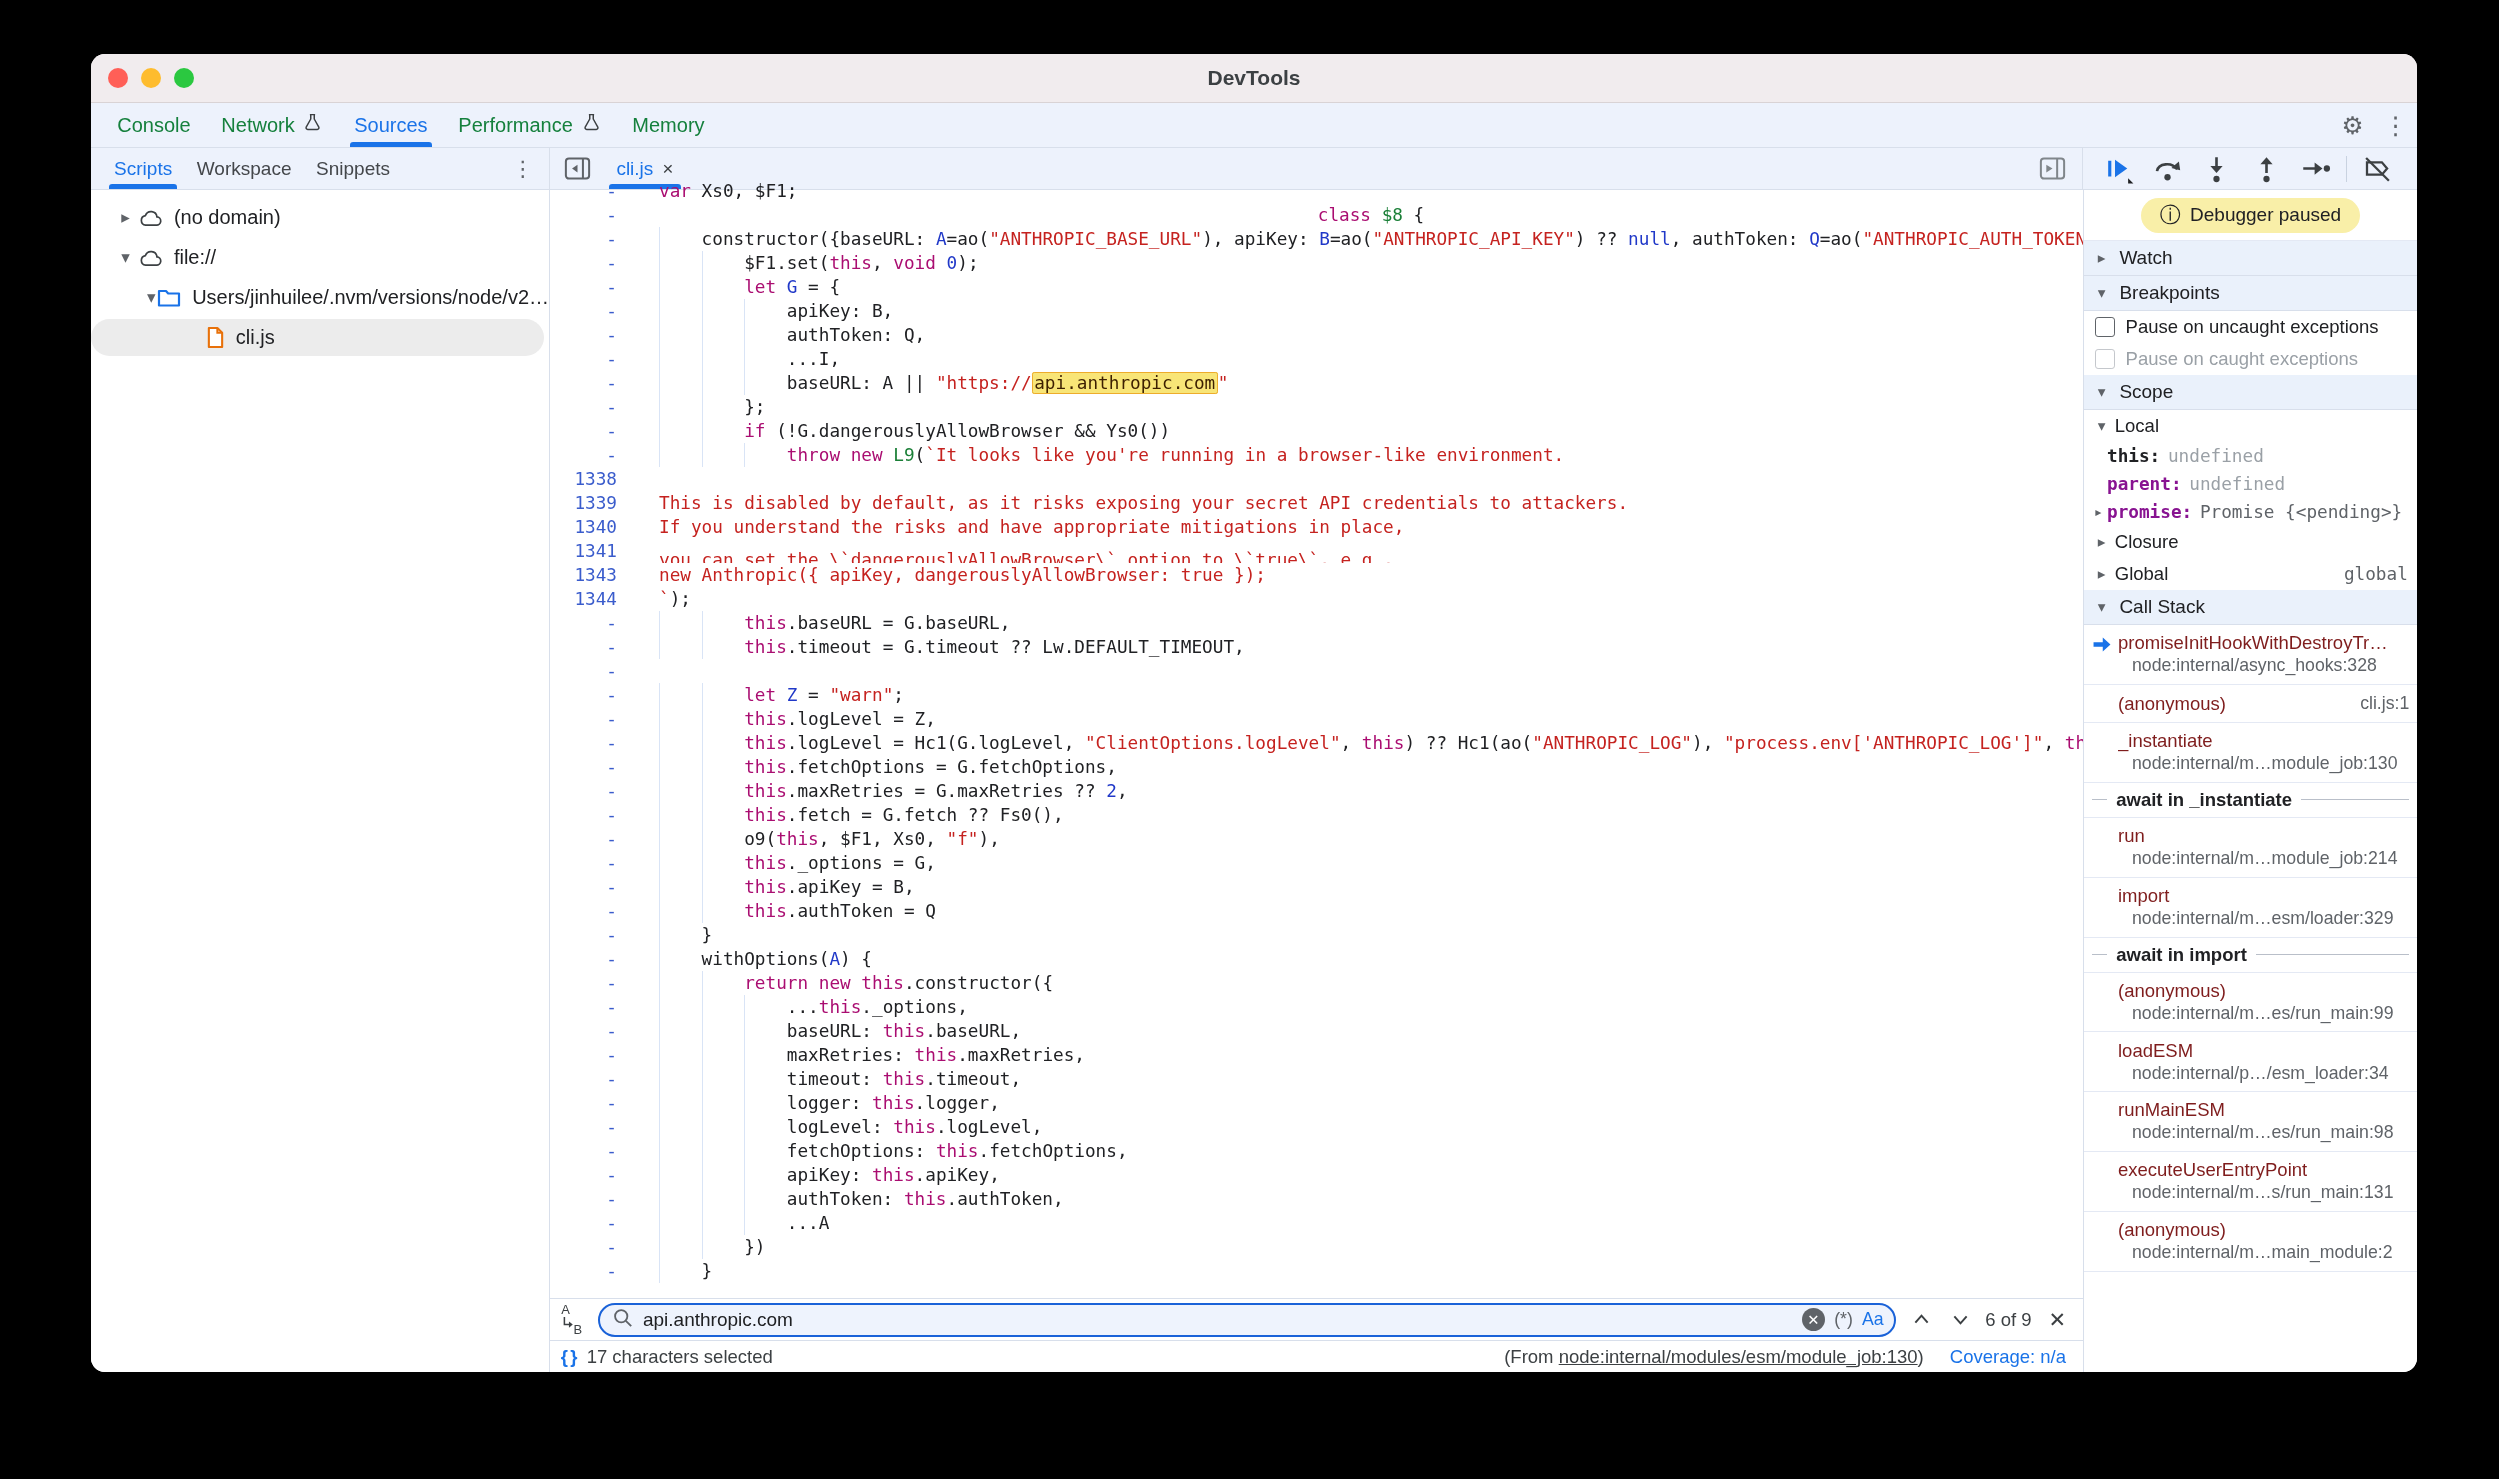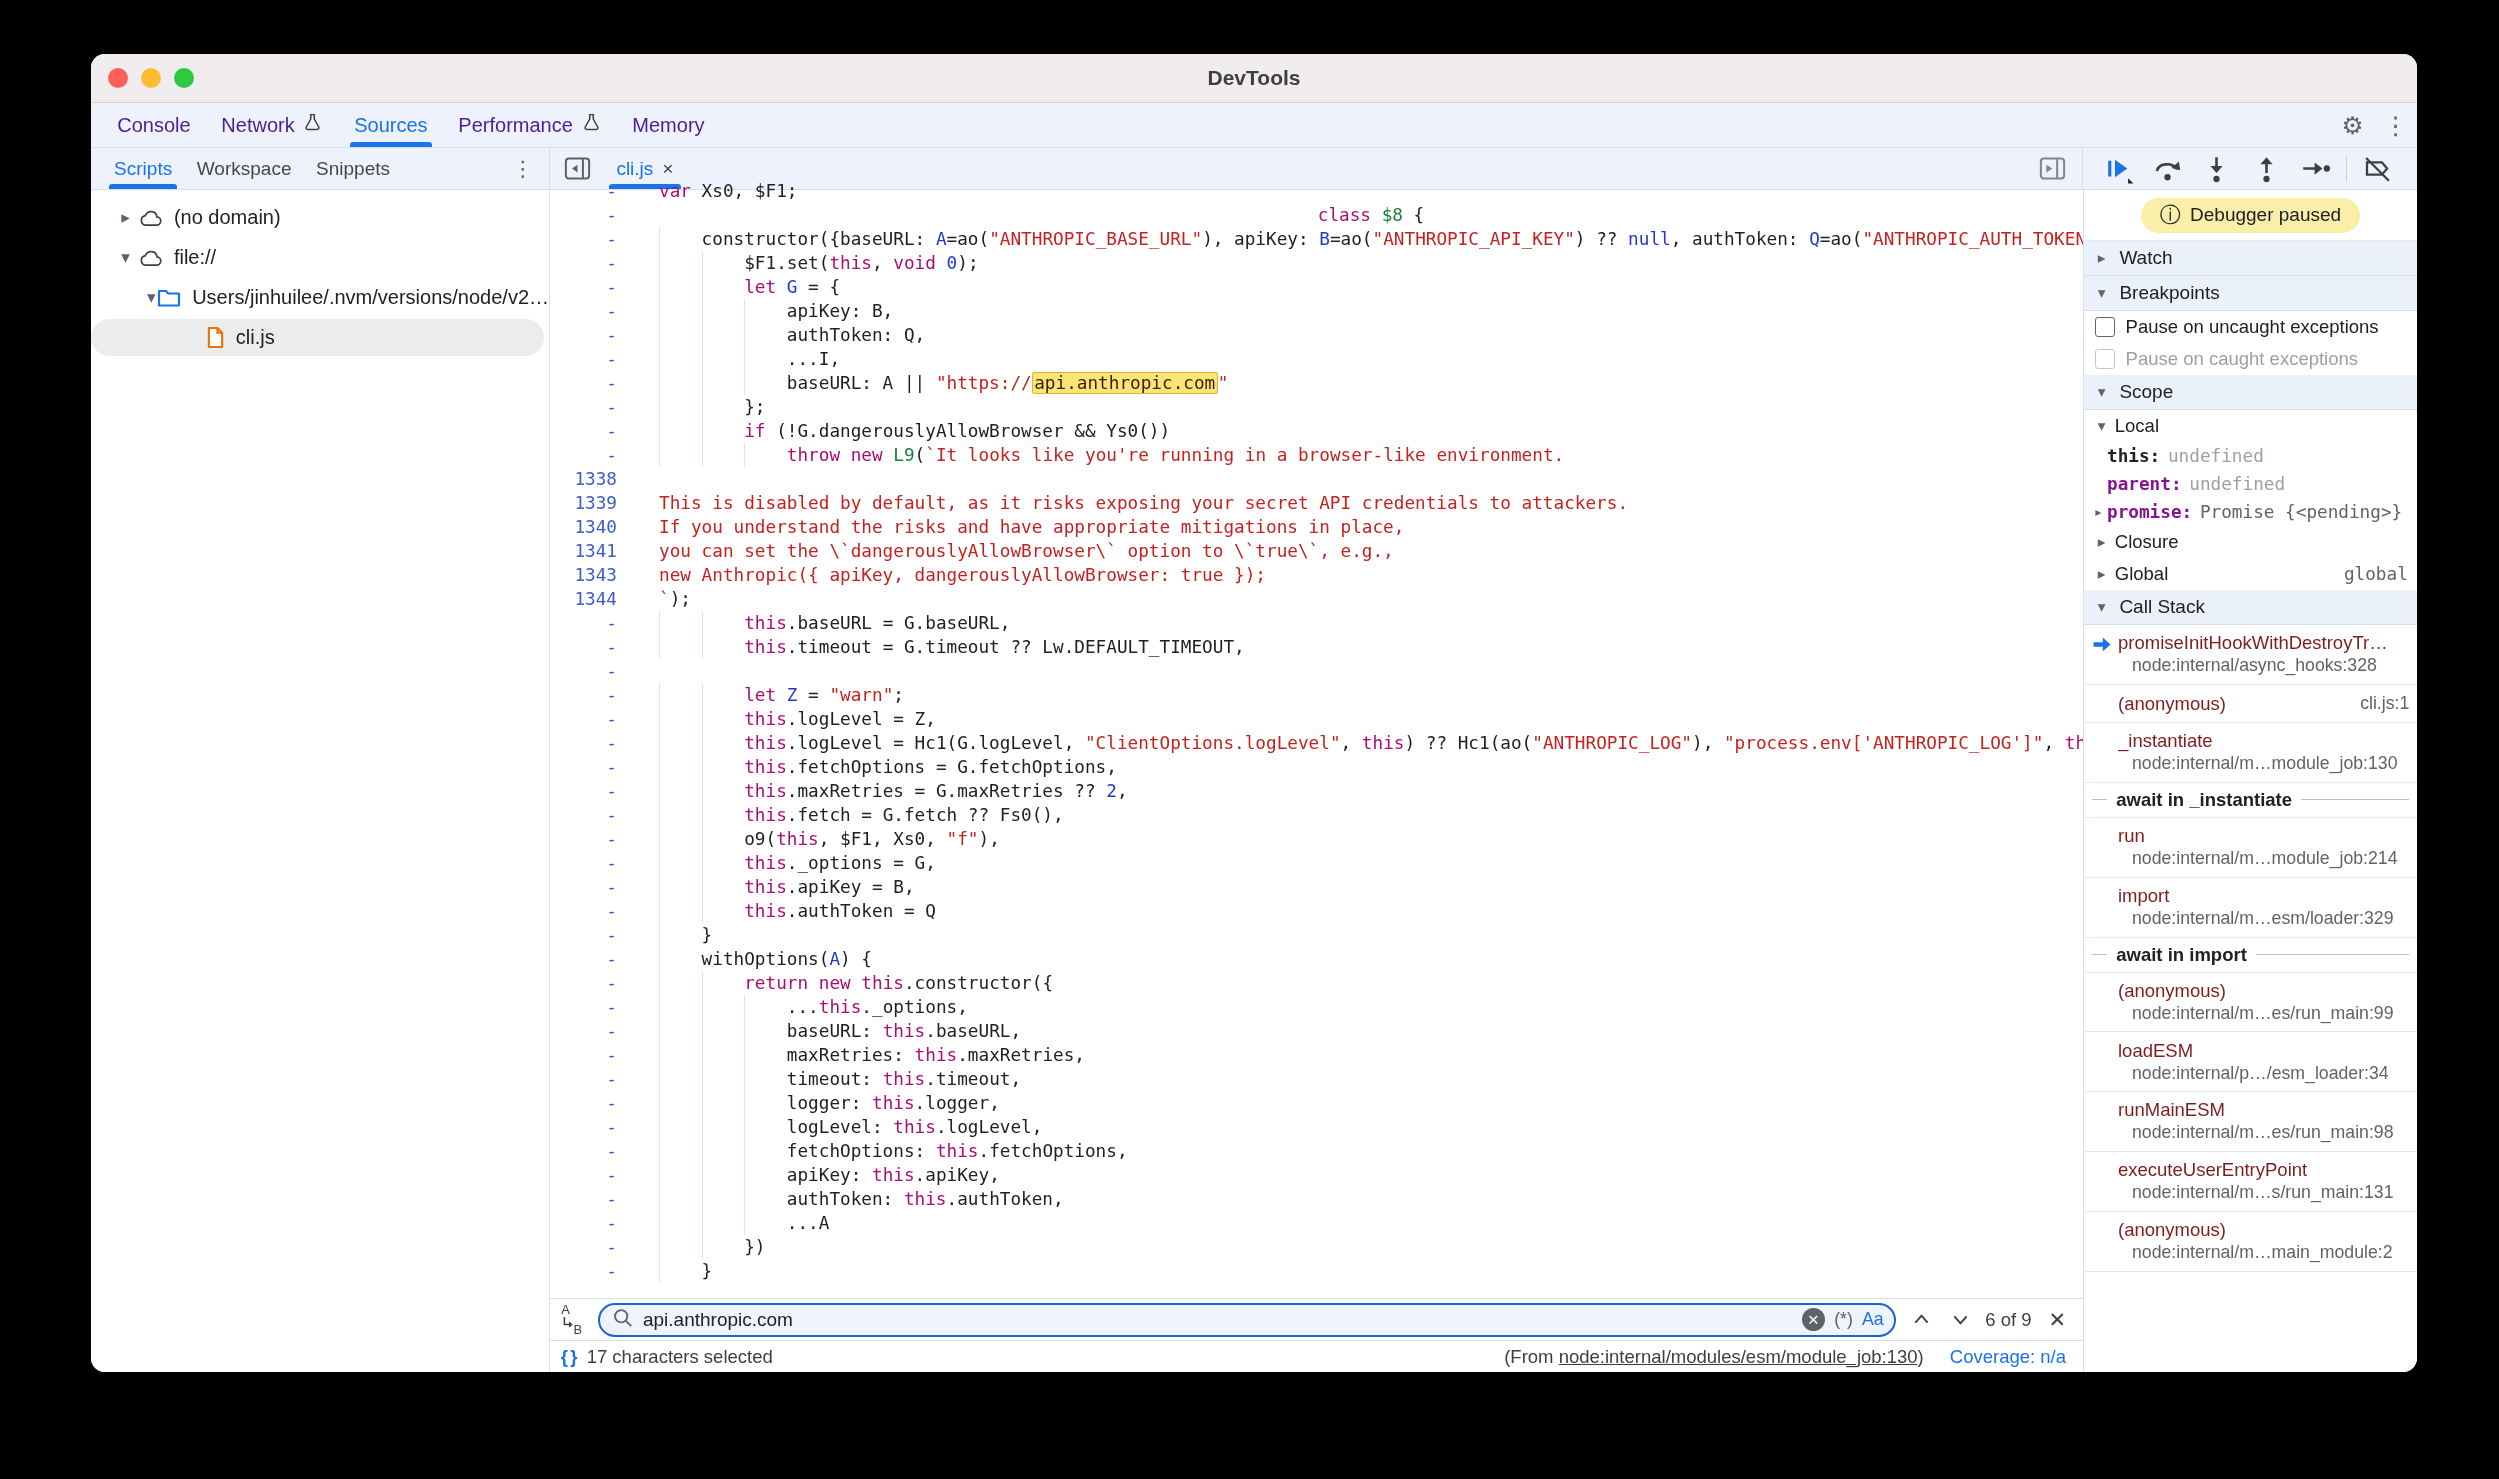--- a/index.html
+++ b/index.html
@@ -8,21 +8,21 @@
 
   
   .titlebar { height:49px; background:#f1ecee; border-bottom:0.8px solid #d9d3d5; position:relative; display:flex; align-items:center; flex:0 0 auto; }
   .lights { display:flex; gap:13px; margin-left:17px; }
   .light { width:20px; height:20px; border-radius:50%; }
   .light.red{ background:#ff5f57; } .light.yellow{ background:#febc2e; } .light.green{ background:#2bc840; }
   .win-title { position:absolute; left:0; right:0; text-align:center; font-size:21px; font-weight:bold; color:#3c4043; }
 
   
   .main-tabbar { height:45px; background:#edf2fc; border-bottom:0.8px solid #d8dfeb; display:flex; align-items:stretch; padding-left:10.8px; flex:0 0 auto; }
-  .mtab { display:flex; align-items:center; gap:7.7px; padding:0 15.4px; font-size:20px; color:#4c1d95; position:relative; cursor:default; }
+  .mtab { display:flex; align-items:center; gap:7.7px; padding:0 15.4px; font-size:20px; color:#15803d; position:relative; cursor:default; }
   .mtab.active { color:#1a73e8; }
   .mtab.active::after { content:""; position:absolute; left:10.8px; right:10.8px; bottom:0; height:5.4px; border-radius:3.1px 3.1px 0 0; background:#1a73e8; }
   .mtab-spacer { flex:1; }
   .tb-icon { display:flex; align-items:center; justify-content:center; width:43px; color:#5f6368; font-size:24.6px; }
 
   
   .row2 { height:42px; background:#edf2fc; border-bottom:0.8px solid #d8dfeb; display:flex; align-items:stretch; flex:0 0 auto; }
   .nav-tabbar { width:459px; border-right:0.8px solid #d8dfeb; display:flex; align-items:stretch; padding-left:10.8px; }
   .ntab { display:flex; align-items:center; padding:0 12.3px; font-size:19px; color:#44474b; position:relative; }
   .ntab.active { color:#1a73e8; }
@@ -273,21 +273,21 @@
           <div class="code-row"><div class="gutter">-</div><div class="code-line" style="padding-left: calc(12ch + 28px);"><span class="guide" style="left: calc(0ch + 28px);"></span><span class="guide" style="left: calc(4ch + 28px);"></span><span class="guide" style="left: calc(8ch + 28px);"></span><span class="tk-pl">apiKey: B,</span></div></div>
           <div class="code-row"><div class="gutter">-</div><div class="code-line" style="padding-left: calc(12ch + 28px);"><span class="guide" style="left: calc(0ch + 28px);"></span><span class="guide" style="left: calc(4ch + 28px);"></span><span class="guide" style="left: calc(8ch + 28px);"></span><span class="tk-pl">authToken: Q,</span></div></div>
           <div class="code-row"><div class="gutter">-</div><div class="code-line" style="padding-left: calc(12ch + 28px);"><span class="guide" style="left: calc(0ch + 28px);"></span><span class="guide" style="left: calc(4ch + 28px);"></span><span class="guide" style="left: calc(8ch + 28px);"></span><span class="tk-pl">...I,</span></div></div>
           <div class="code-row"><div class="gutter">-</div><div class="code-line" style="padding-left: calc(12ch + 28px);"><span class="guide" style="left: calc(0ch + 28px);"></span><span class="guide" style="left: calc(4ch + 28px);"></span><span class="guide" style="left: calc(8ch + 28px);"></span><span class="tk-pl">baseURL: A || </span><span class="tk-str">"https://</span><span class="tk-match">api.anthropic.com</span><span class="tk-str">"</span></div></div>
           <div class="code-row"><div class="gutter">-</div><div class="code-line" style="padding-left: calc(8ch + 28px);"><span class="guide" style="left: calc(0ch + 28px);"></span><span class="guide" style="left: calc(4ch + 28px);"></span><span class="tk-pl">};</span></div></div>
           <div class="code-row"><div class="gutter">-</div><div class="code-line" style="padding-left: calc(8ch + 28px);"><span class="guide" style="left: calc(0ch + 28px);"></span><span class="guide" style="left: calc(4ch + 28px);"></span><span class="tk-kw">if</span><span class="tk-pl"> (!G.dangerouslyAllowBrowser &amp;&amp; Ys0())</span></div></div>
           <div class="code-row"><div class="gutter">-</div><div class="code-line" style="padding-left: calc(12ch + 28px);"><span class="guide" style="left: calc(0ch + 28px);"></span><span class="guide" style="left: calc(4ch + 28px);"></span><span class="guide" style="left: calc(8ch + 28px);"></span><span class="tk-kw">throw</span><span class="tk-pl"> </span><span class="tk-kw">new</span><span class="tk-pl"> </span><span class="tk-cls">L9</span><span class="tk-pl">(</span><span class="tk-str">`It looks like you're running in a browser-like environment.</span></div></div>
           <div class="code-row"><div class="gutter">1338</div><div class="code-line" style="padding-left: calc(0ch + 28px);"></div></div>
           <div class="code-row"><div class="gutter">1339</div><div class="code-line" style="padding-left: calc(0ch + 28px);"><span class="tk-str">This is disabled by default, as it risks exposing your secret API credentials to attackers.</span></div></div>
           <div class="code-row"><div class="gutter">1340</div><div class="code-line" style="padding-left: calc(0ch + 28px);"><span class="tk-str">If you understand the risks and have appropriate mitigations in place,</span></div></div>
-          <div class="code-row"><div class="gutter">1341</div><div class="code-line" style="padding-left: calc(0ch + 28px);"><span class="tk-str">you can set the \`dangerouslyAllowBrowser\` option to \`true\`, e.g.,</span></div></div>
+          <div class="code-row"><div class="gutter">1341</div><div class="code-line" style="padding-left: calc(0ch + 28px); margin-top: 9px;"><span class="tk-str">you can set the \`dangerouslyAllowBrowser\` option to \`true\`, e.g.,</span></div></div>
           <div class="code-row"><div class="gutter">1343</div><div class="code-line" style="padding-left: calc(0ch + 28px);"><span class="tk-str">new Anthropic({ apiKey, dangerouslyAllowBrowser: true });</span></div></div>
           <div class="code-row"><div class="gutter">1344</div><div class="code-line" style="padding-left: calc(0ch + 28px);"><span class="tk-str">`</span><span class="tk-pl">);</span></div></div>
           <div class="code-row"><div class="gutter">-</div><div class="code-line" style="padding-left: calc(8ch + 28px);"><span class="guide" style="left: calc(0ch + 28px);"></span><span class="guide" style="left: calc(4ch + 28px);"></span><span class="tk-kw">this</span><span class="tk-pl">.baseURL = G.baseURL,</span></div></div>
           <div class="code-row"><div class="gutter">-</div><div class="code-line" style="padding-left: calc(8ch + 28px);"><span class="guide" style="left: calc(0ch + 28px);"></span><span class="guide" style="left: calc(4ch + 28px);"></span><span class="tk-kw">this</span><span class="tk-pl">.timeout = G.timeout ?? Lw.DEFAULT_TIMEOUT,</span></div></div>
           <div class="code-row"><div class="gutter">-</div><div class="code-line" style="padding-left: calc(8ch + 28px); margin-top: 48px;"><span class="guide" style="left: calc(0ch + 28px);"></span><span class="guide" style="left: calc(4ch + 28px);"></span><span class="tk-kw">this</span><span class="tk-pl">.logger = G.logger ?? console;</span></div></div>
           <div class="code-row"><div class="gutter">-</div><div class="code-line" style="padding-left: calc(8ch + 28px);"><span class="guide" style="left: calc(0ch + 28px);"></span><span class="guide" style="left: calc(4ch + 28px);"></span><span class="tk-kw">let</span><span class="tk-pl"> </span><span class="tk-def">Z</span><span class="tk-pl"> = </span><span class="tk-str">"warn"</span><span class="tk-pl">;</span></div></div>
           <div class="code-row"><div class="gutter">-</div><div class="code-line" style="padding-left: calc(8ch + 28px);"><span class="guide" style="left: calc(0ch + 28px);"></span><span class="guide" style="left: calc(4ch + 28px);"></span><span class="tk-kw">this</span><span class="tk-pl">.logLevel = Z,</span></div></div>
           <div class="code-row"><div class="gutter">-</div><div class="code-line" style="padding-left: calc(8ch + 28px);"><span class="guide" style="left: calc(0ch + 28px);"></span><span class="guide" style="left: calc(4ch + 28px);"></span><span class="tk-kw">this</span><span class="tk-pl">.logLevel = Hc1(G.logLevel, </span><span class="tk-str">"ClientOptions.logLevel"</span><span class="tk-pl">, </span><span class="tk-kw">this</span><span class="tk-pl">) ?? Hc1(ao(</span><span class="tk-str">"ANTHROPIC_LOG"</span><span class="tk-pl">), </span><span class="tk-str">"process.env['ANTHROPIC_LOG']"</span><span class="tk-pl">, </span><span class="tk-kw">this</span></div></div>
           <div class="code-row"><div class="gutter">-</div><div class="code-line" style="padding-left: calc(8ch + 28px);"><span class="guide" style="left: calc(0ch + 28px);"></span><span class="guide" style="left: calc(4ch + 28px);"></span><span class="tk-kw">this</span><span class="tk-pl">.fetchOptions = G.fetchOptions,</span></div></div>
           <div class="code-row"><div class="gutter">-</div><div class="code-line" style="padding-left: calc(8ch + 28px);"><span class="guide" style="left: calc(0ch + 28px);"></span><span class="guide" style="left: calc(4ch + 28px);"></span><span class="tk-kw">this</span><span class="tk-pl">.maxRetries = G.maxRetries ?? </span><span class="tk-num">2</span><span class="tk-pl">,</span></div></div>

